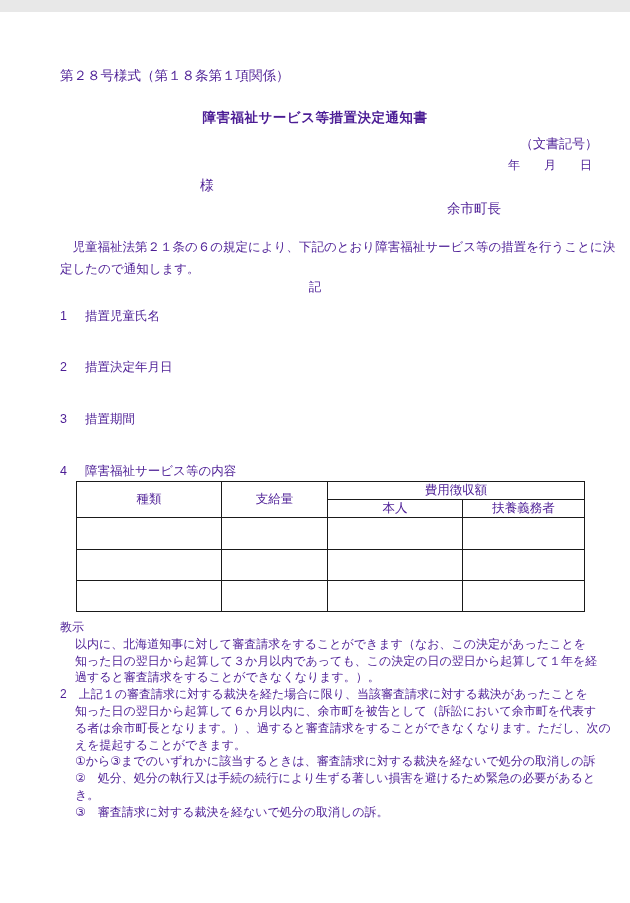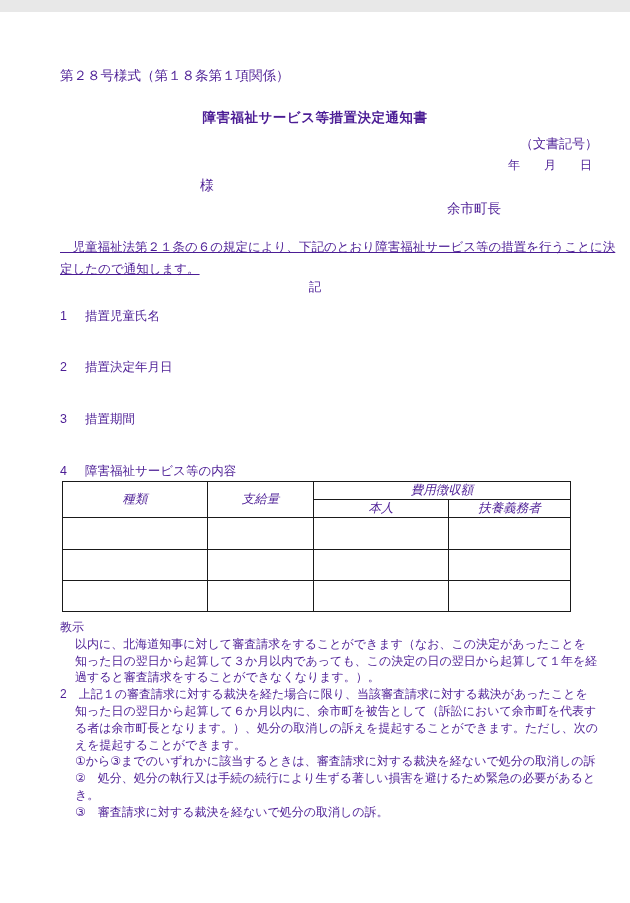--- a/index.html
+++ b/index.html
@@ -12,30 +12,30 @@
     font-family:"Liberation Sans","DejaVu Sans",sans-serif;
     overflow:hidden;
   }
   .abs{position:absolute;white-space:nowrap;}
   .form-number{top:56px;left:60px;font-size:13.5px;line-height:16px;}
   .doc-title{top:97px;left:0;width:630px;text-align:center;font-size:13.5px;font-weight:bold;letter-spacing:.5px;white-space:nowrap;}
   .doc-code{top:123px;right:32px;font-size:13px;}
   .date-line{top:145px;right:38px;font-size:12px;}
   .addressee{top:165px;left:200px;font-size:14px;}
   .issuer{top:188px;left:447px;font-size:13.5px;}
-  .intro{top:224px;left:60px;width:515px;font-size:12.5px;line-height:22px;text-decoration:underline;}
+  .intro{top:224px;left:60px;width:515px;font-size:12.5px;line-height:22px;}
   .intro .pline{white-space:nowrap;}
   .ki{top:267px;left:0;width:630px;text-align:center;font-size:12.5px;}
   .item{font-size:12.5px;line-height:16px;display:flex;}
   .item .inum{display:inline-block;width:25px;}
   .item1{top:296px;left:60px;}
   .item2{top:347px;left:60px;}
   .item3{top:399px;left:60px;}
   .item4{top:451px;left:60px;}
-  .tablewrap{top:469px;left:62px;width:508px;font-style:italic;}
+  .tablewrap{top:469px;left:76px;width:508px;}
   table.svc{border-collapse:collapse;table-layout:fixed;width:508px;font-size:12.5px;}
   table.svc th,table.svc td{
     border:1px solid #1a1a1a;
     font-weight:normal;
     text-align:center;
     vertical-align:middle;
     padding:0;
   }
   table.svc .hrow{height:15px;}
   table.svc .brow td{height:30px;}
@@ -125,21 +125,21 @@
       </table>
   </div>
 
   <div class="abs notice">
     <div class="nline">教示</div>
     <div class="nline ind1">以内に、北海道知事に対して審査請求をすることができます（なお、この決定があったことを</div>
     <div class="nline ind1">知った日の翌日から起算して３か月以内であっても、この決定の日の翌日から起算して１年を経</div>
     <div class="nline ind1">過すると審査請求をすることができなくなります。）。</div>
     <div class="nline">2　上記１の審査請求に対する裁決を経た場合に限り、当該審査請求に対する裁決があったことを</div>
     <div class="nline ind1">知った日の翌日から起算して６か月以内に、余市町を被告として（訴訟において余市町を代表す</div>
-    <div class="nline ind1">る者は余市町長となります。）、処分の取消しの訴えを提起することができます。ただし、次の</div>
+    <div class="nline ind1">る者は余市町長となります。）、過すると審査請求をすることができなくなります。ただし、次の</div>
     <div class="nline ind1">えを提起することができます。</div>
     <div class="nline ind1">①から③までのいずれかに該当するときは、審査請求に対する裁決を経ないで処分の取消しの訴</div>
     <div class="nline ind1">②　処分、処分の執行又は手続の続行により生ずる著しい損害を避けるため緊急の必要があると</div>
     <div class="nline ind1">き。</div>
     <div class="nline ind1">③　審査請求に対する裁決を経ないで処分の取消しの訴。</div>
   </div>
 
 </div>
 
 </body></html>

